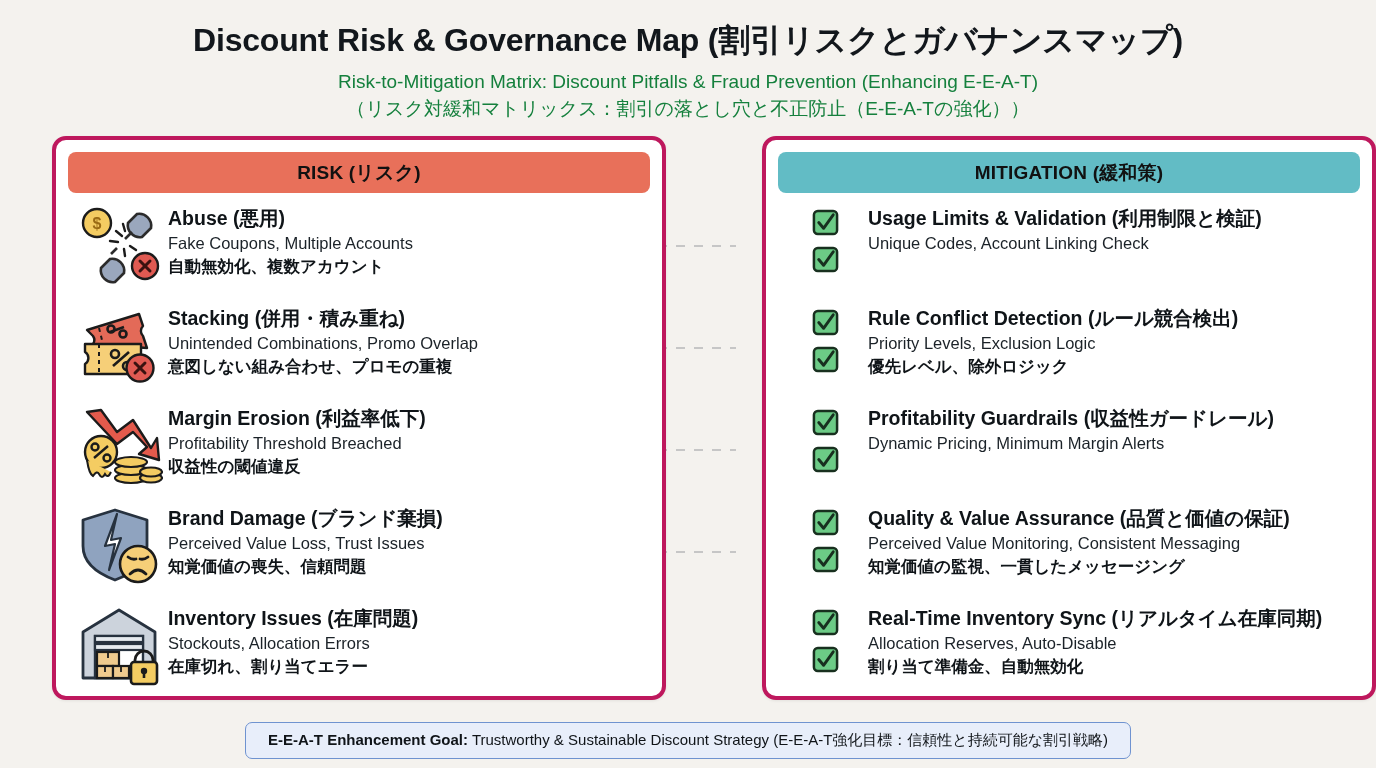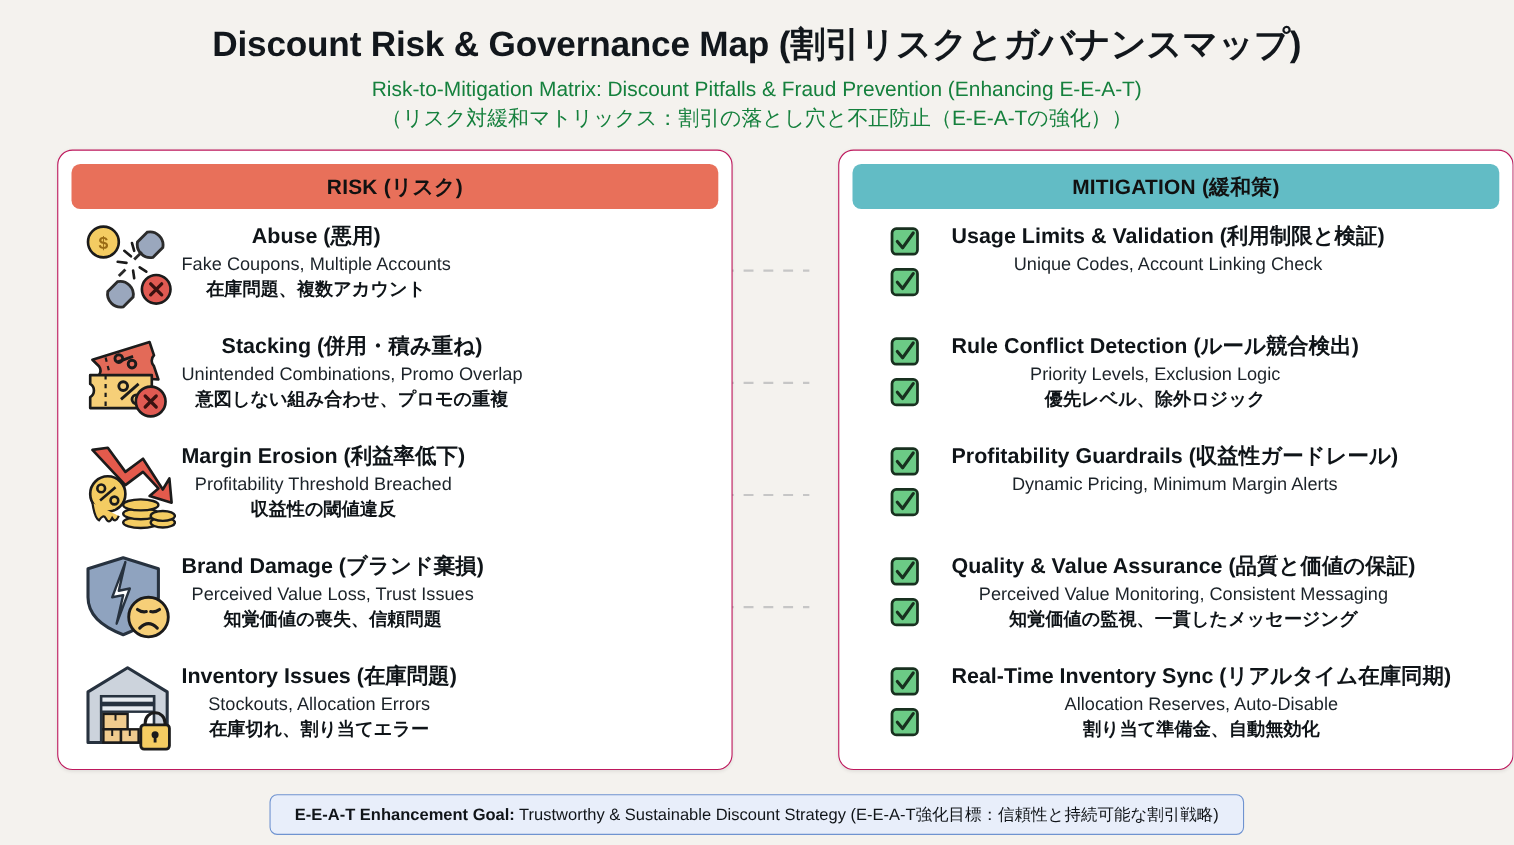--- a/index.html
+++ b/index.html
@@ -26,26 +26,25 @@
   
   .board {
     position: absolute; left: 0; top: 136px;
     width: 1376px; height: 570px;
     display: flex; justify-content: center; gap: 0;
   }
   .card {
     position: relative;
     width: 700px; height: 564px;
     background: #ffffff;
-    border: 1px solid #be185d;
+    border: 4px solid #be185d;
     border-radius: 14px;
     box-shadow: 0 1px 3px rgba(0,0,0,0.07);
     padding: 12px 12px 0 12px;
     z-index: 2;
-    text-align: center;
   }
   .card-left  { margin-left: 52px; }
   .card-right { margin-left: 96px; }
 
   .col-header {
     height: 41px; border-radius: 8px;
     display: flex; align-items: center; justify-content: center;
     font-size: 19px; font-weight: bold; color: #111;
     letter-spacing: 0.2px;
   }
@@ -155,21 +154,21 @@
               <circle cx="68" cy="62" r="13" fill="#e05a52" stroke="#1b1b1b" stroke-width="2.4"></circle>
               <g stroke="#3a1210" stroke-width="3" stroke-linecap="round">
                 <path d="M63 57 l10 10"></path>
                   <path d="M73 57 l-10 10"></path>
               </g>
             </svg>
           </div>
           <div class="texts">
             <div class="t-title">Abuse (悪用)</div>
             <div class="t-sub">Fake Coupons, Multiple Accounts</div>
-            <div class="t-sub-ja">在庫問題、複数アカウント</div>
+            <div class="t-sub-ja">自動無効化、複数アカウント</div>
           </div>
         </div>
 
         <div class="row">
           <div class="iconwrap">
             <svg width="86" height="82" viewBox="0 0 86 82">
               <path d="M10 26 L62 10 L66 22 a7 7 0 0 0 0 10 L70 44 L16 40 a7 7 0 0 0 0-8 Z" fill="#e36a58" stroke="#1b1b1b" stroke-width="2.4" stroke-linejoin="round"></path>
               <path d="M8 40 L64 40 L64 52 a7 7 0 0 0 0 12 L64 70 L8 70 L8 60 a7 7 0 0 0 0-12 Z" fill="#f6cf78" stroke="#1b1b1b" stroke-width="2.4" stroke-linejoin="round"></path>
               <g stroke="#1b1b1b" stroke-width="2" stroke-dasharray="4 4">
                 <path d="M22 40 L22 70"></path>

